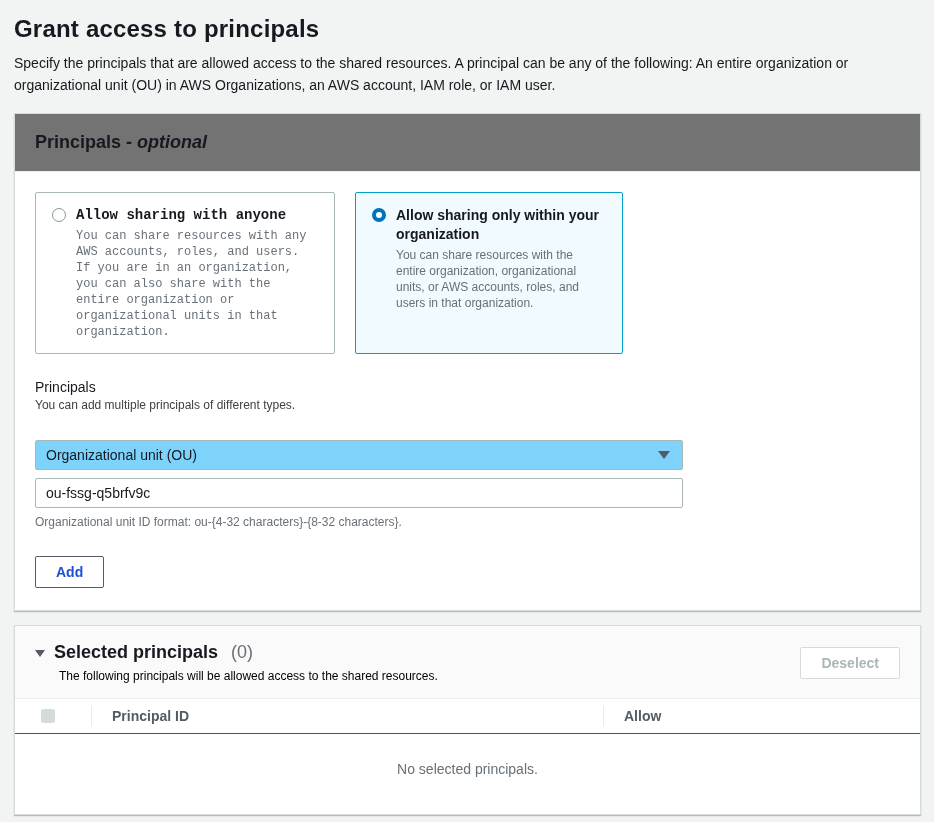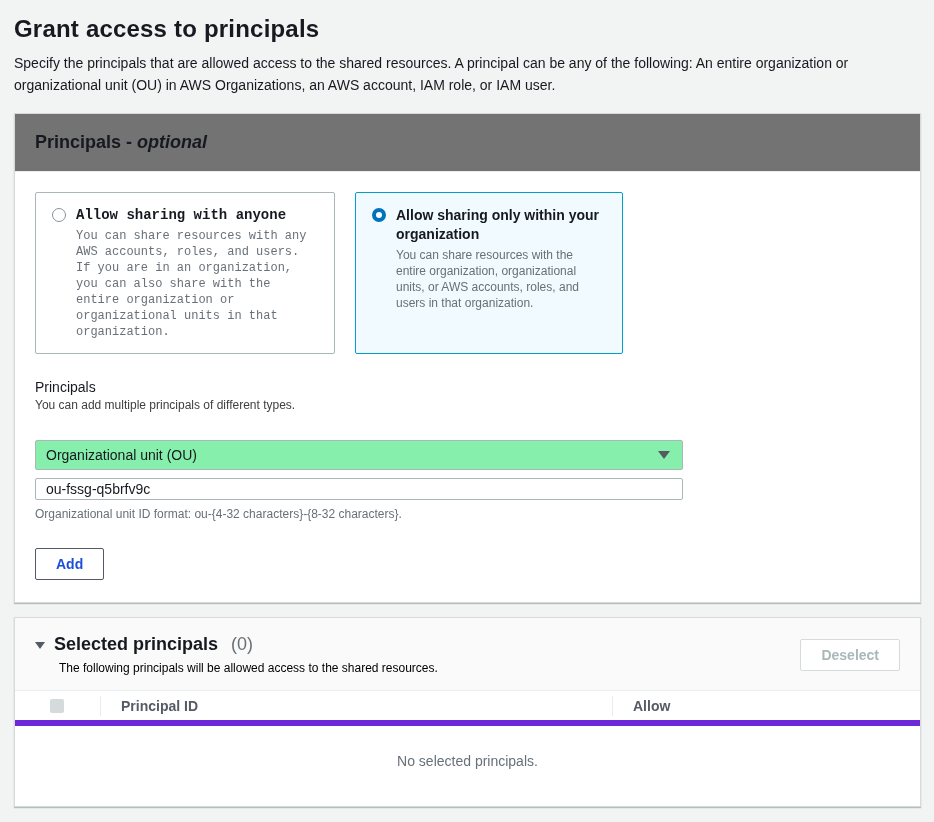--- a/index.html
+++ b/index.html
@@ -95,39 +95,39 @@
     font-size: 12px;
     color: #404040;
     margin-top: 3px;
   }
   .select-box {
     margin-top: 28px;
     width: 648px;
     height: 30px;
     border: 1px solid #aab7b8;
     border-radius: 2px;
-    background: #86efac;
+    background: #7dd3fc;
     display: flex;
     align-items: center;
     justify-content: space-between;
     padding: 0 12px 0 10px;
     font-size: 14px;
     color: #16191f;
     cursor: pointer;
   }
   .caret-down {
     width: 0; height: 0;
     border-left: 6px solid transparent;
     border-right: 6px solid transparent;
     border-top: 8px solid #545b64;
   }
   .text-input {
     margin-top: 8px;
     width: 648px;
-    height: 22px;
+    height: 30px;
     border: 1px solid #aab7b8;
     border-radius: 2px;
     padding: 0 10px;
     font-size: 14px;
     color: #16191f;
     font-family: "Liberation Sans", "DejaVu Sans", sans-serif;
     background: #fff;
   }
   .constraint {
     font-size: 12px;
@@ -177,22 +177,22 @@
   .sp-desc {
     font-size: 12px;
     color: #000000;
     margin: 6px 0 0 24px;
   }
   .table-header {
     display: grid;
     grid-template-columns: 56px 512px 1fr;
     align-items: center;
     height: 35px;
-    border-bottom: 6px solid #6d28d9;
-    padding-left: 29px;
+    border-bottom: 1px solid #6d28d9;
+    padding-left: 20px;
   }
   .th-cell {
     font-size: 14px;
     font-weight: 700;
     color: #545b64;
     padding-left: 20px;
     border-left: 1px solid #eaeded;
     height: 20px;
     line-height: 20px;
   }

